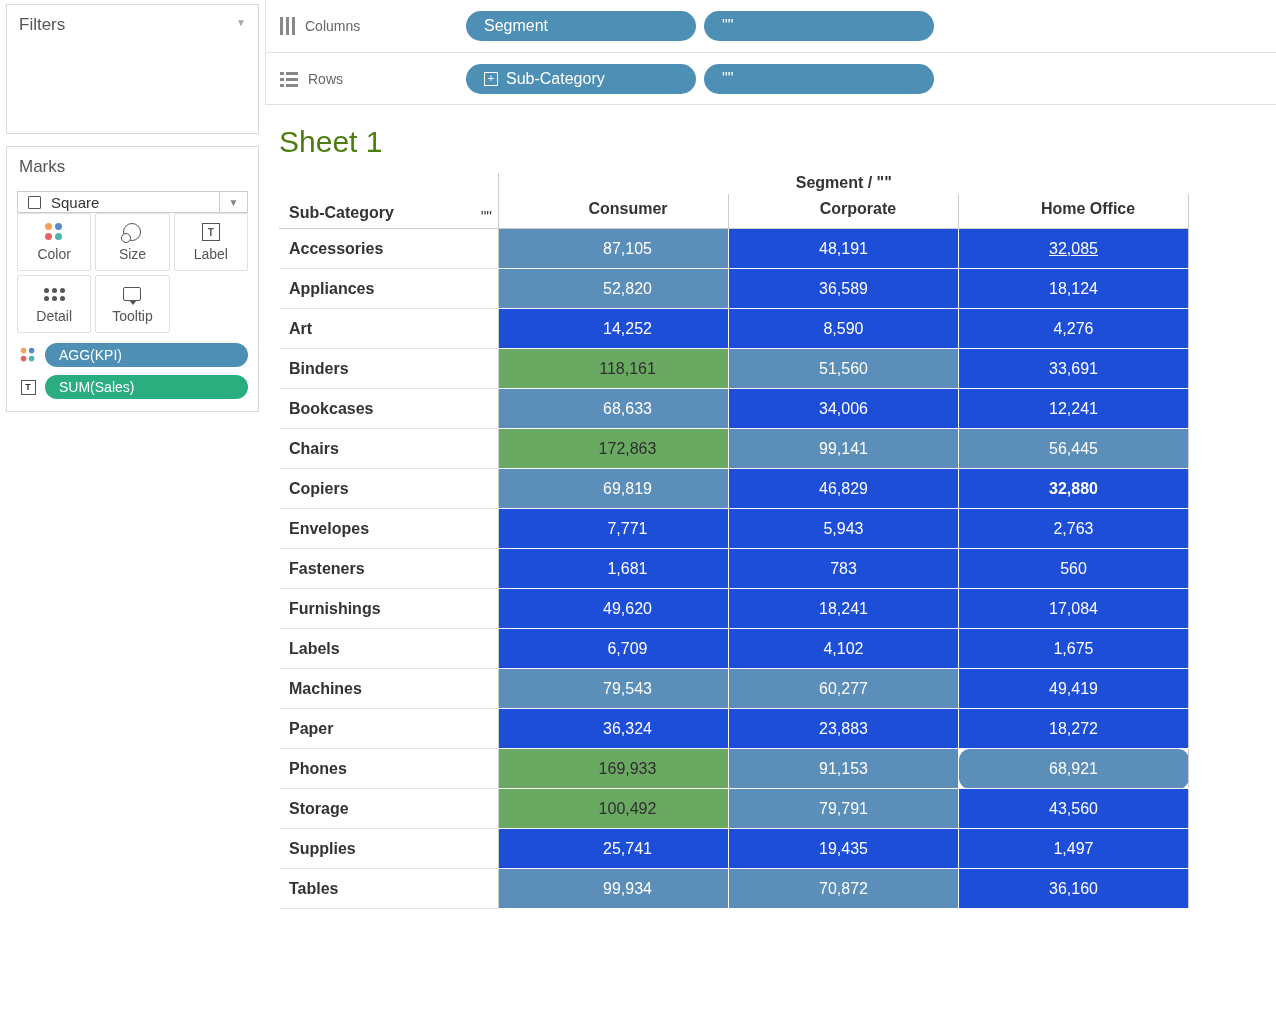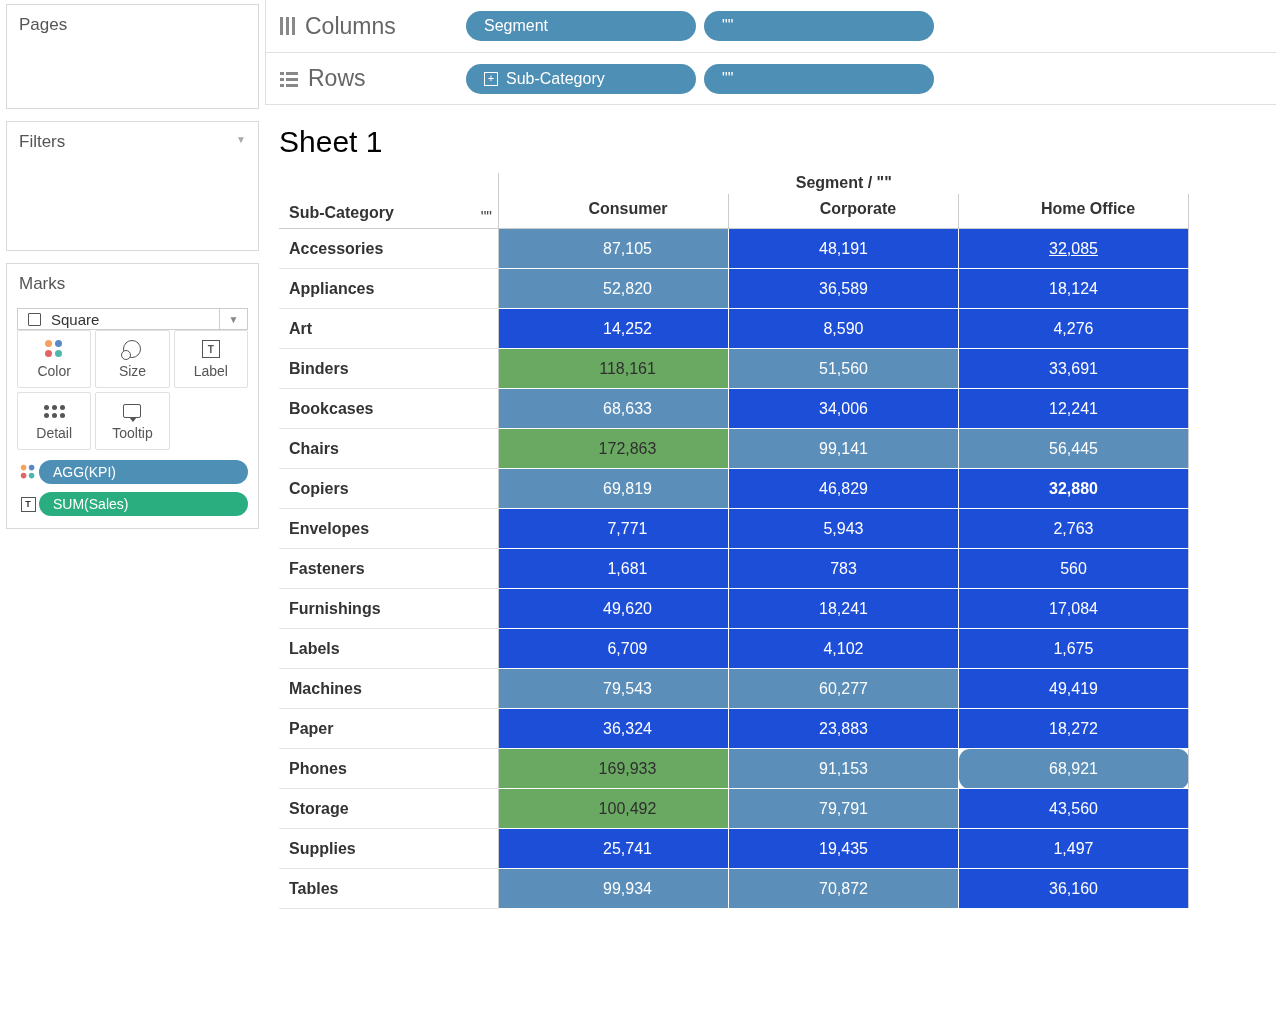--- a/index.html
+++ b/index.html
@@ -101,21 +101,21 @@
   .dots-4 span { width: 7px; height: 7px; border-radius: 50%; }
   .d-r{background:#e06666;} .d-b{background:#5a8ac6;} .d-o{background:#f5a25d;} .d-t{background:#4fb6ac;}
   .bubble-ic { width:18px;height:18px;border:1.5px solid #555;border-radius:50%;position:relative;}
   .bubble-ic::after{content:'';position:absolute;width:8px;height:8px;border:1.5px solid #555;border-radius:50%;left:-3px;bottom:-3px;background:#fff;}
   .label-ic { width:18px;height:18px;border:1.5px solid #555;display:flex;align-items:center;justify-content:center;font-size:10px;font-weight:600;}
   .detail-dots {display:grid;grid-template-columns:repeat(3,5px);grid-template-rows:repeat(2,5px);gap:3px;}
   .detail-dots span{width:5px;height:5px;border-radius:50%;background:#555;}
   .tooltip-box{width:18px;height:14px;border:1.5px solid #555;border-radius:2px;position:relative;}
   .tooltip-box::after{content:'';position:absolute;bottom:-5px;left:5px;width:0;height:0;border-left:4px solid transparent;border-right:4px solid transparent;border-top:5px solid #555;}
   .pill-row {
-    display:flex;align-items:center;gap:0;padding:2px 10px;margin-top:4px;
+    display:flex;align-items:center;gap:6px;padding:2px 10px;margin-top:4px;
   }
   .pill-row .pic{width:22px;display:flex;justify-content:center;}
   .pill {
     border-radius: 14px;
     padding: 4px 14px;
     color: #fff;
     font-size: 14px;
     flex: 1;
   }
   .pill.kpi { background:#4e8fb5; }
@@ -138,21 +138,21 @@
     border-left: 1px solid #e0e0e0;
     padding-right: 8px;
   }
   .shelf:first-child { border-top: none; }
   .shelf-label {
     width: 200px;
     display: flex;
     align-items: center;
     gap: 10px;
     padding-left: 14px;
-    font-size: 23px;
+    font-size: 14px;
     color: #666;
   }
   .shelf-pill {
     background: #4e8fb5;
     color: #fff;
     border-radius: 16px;
     height: 30px;
     display: flex;
     align-items: center;
     padding: 0 18px;
@@ -169,21 +169,21 @@
   .cols-ic span{width:3px;height:18px;background:#888;}
 
   .viz {
     padding: 20px 6px 6px 14px;
     flex:1;
     overflow:hidden;
   }
   .sheet-title {
     font-size: 30px;
     font-weight: 400;
-    color: #000000;
+    color: #4d7c0f;
     margin: 0 0 14px 0;
   }
   .crosstab {
     border-collapse: collapse;
     width: 910px;
   }
   .crosstab th, .crosstab td {
     font-size: 16px;
   }
   .seg-header {
@@ -242,23 +242,20 @@
   .col-consumer { width:230px; }
   .col-corporate { width:230px; }
   .col-home { width:230px; }
 </style>
 </head>
 <body>
 
 <div class="app">
 
   <div class="sidebar">
-    <div class="panel pages">
-      <div class="panel-title">Pages</div>
-    </div>
     <div class="panel filters">
       <div class="panel-title">Filters</div>
       <div class="chev">▼</div>
     </div>
     <div class="panel marks">
       <div class="panel-title">Marks</div>
       <div class="marks-select">
         <span class="sq"></span>
         <span>Square</span>
         <span class="dd">▼</span>

